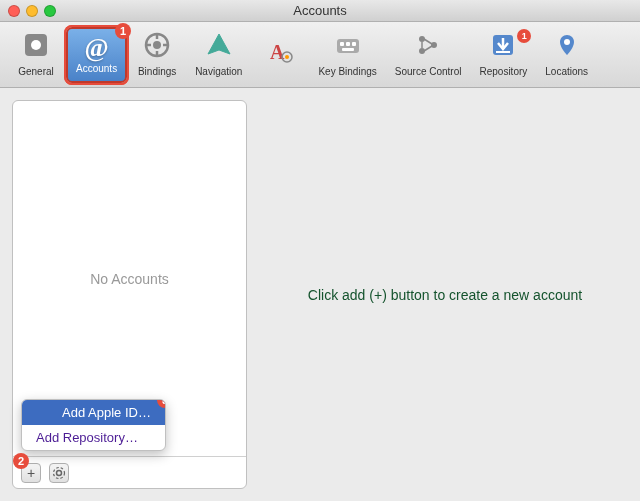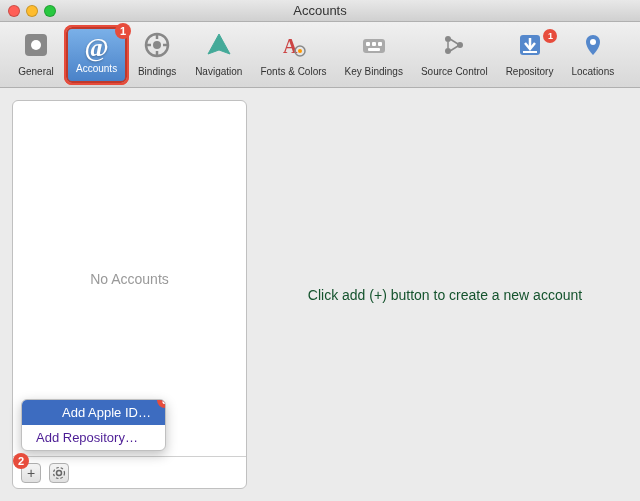--- a/index.html
+++ b/index.html
@@ -279,21 +279,20 @@
   </div>
 
   <div class="toolbar-item">
     <span class="icon">
       <svg width="28" height="28" viewBox="0 0 28 28">
         <text x="4" y="22" font-size="20" font-family="Georgia,serif" fill="#c44" font-weight="bold">A</text>
         <circle cx="21" cy="20" r="5" fill="none" stroke="#888" stroke-width="1.5"></circle>
         <circle cx="21" cy="20" r="2" fill="#f90"></circle>
       </svg>
     </span>
-    <span class="label">Fonts &amp; Colors</span>
   </div>
 
 
   <div class="toolbar-item">
     <span class="icon">
       <svg width="28" height="28" viewBox="0 0 28 28">
           <rect x="3" y="8" width="22" height="14" rx="3" fill="#aaa"></rect>
           <rect x="6" y="11" width="4" height="4" rx="1" fill="white"></rect>
           <rect x="12" y="11" width="4" height="4" rx="1" fill="white"></rect>
           <rect x="18" y="11" width="4" height="4" rx="1" fill="white"></rect>

